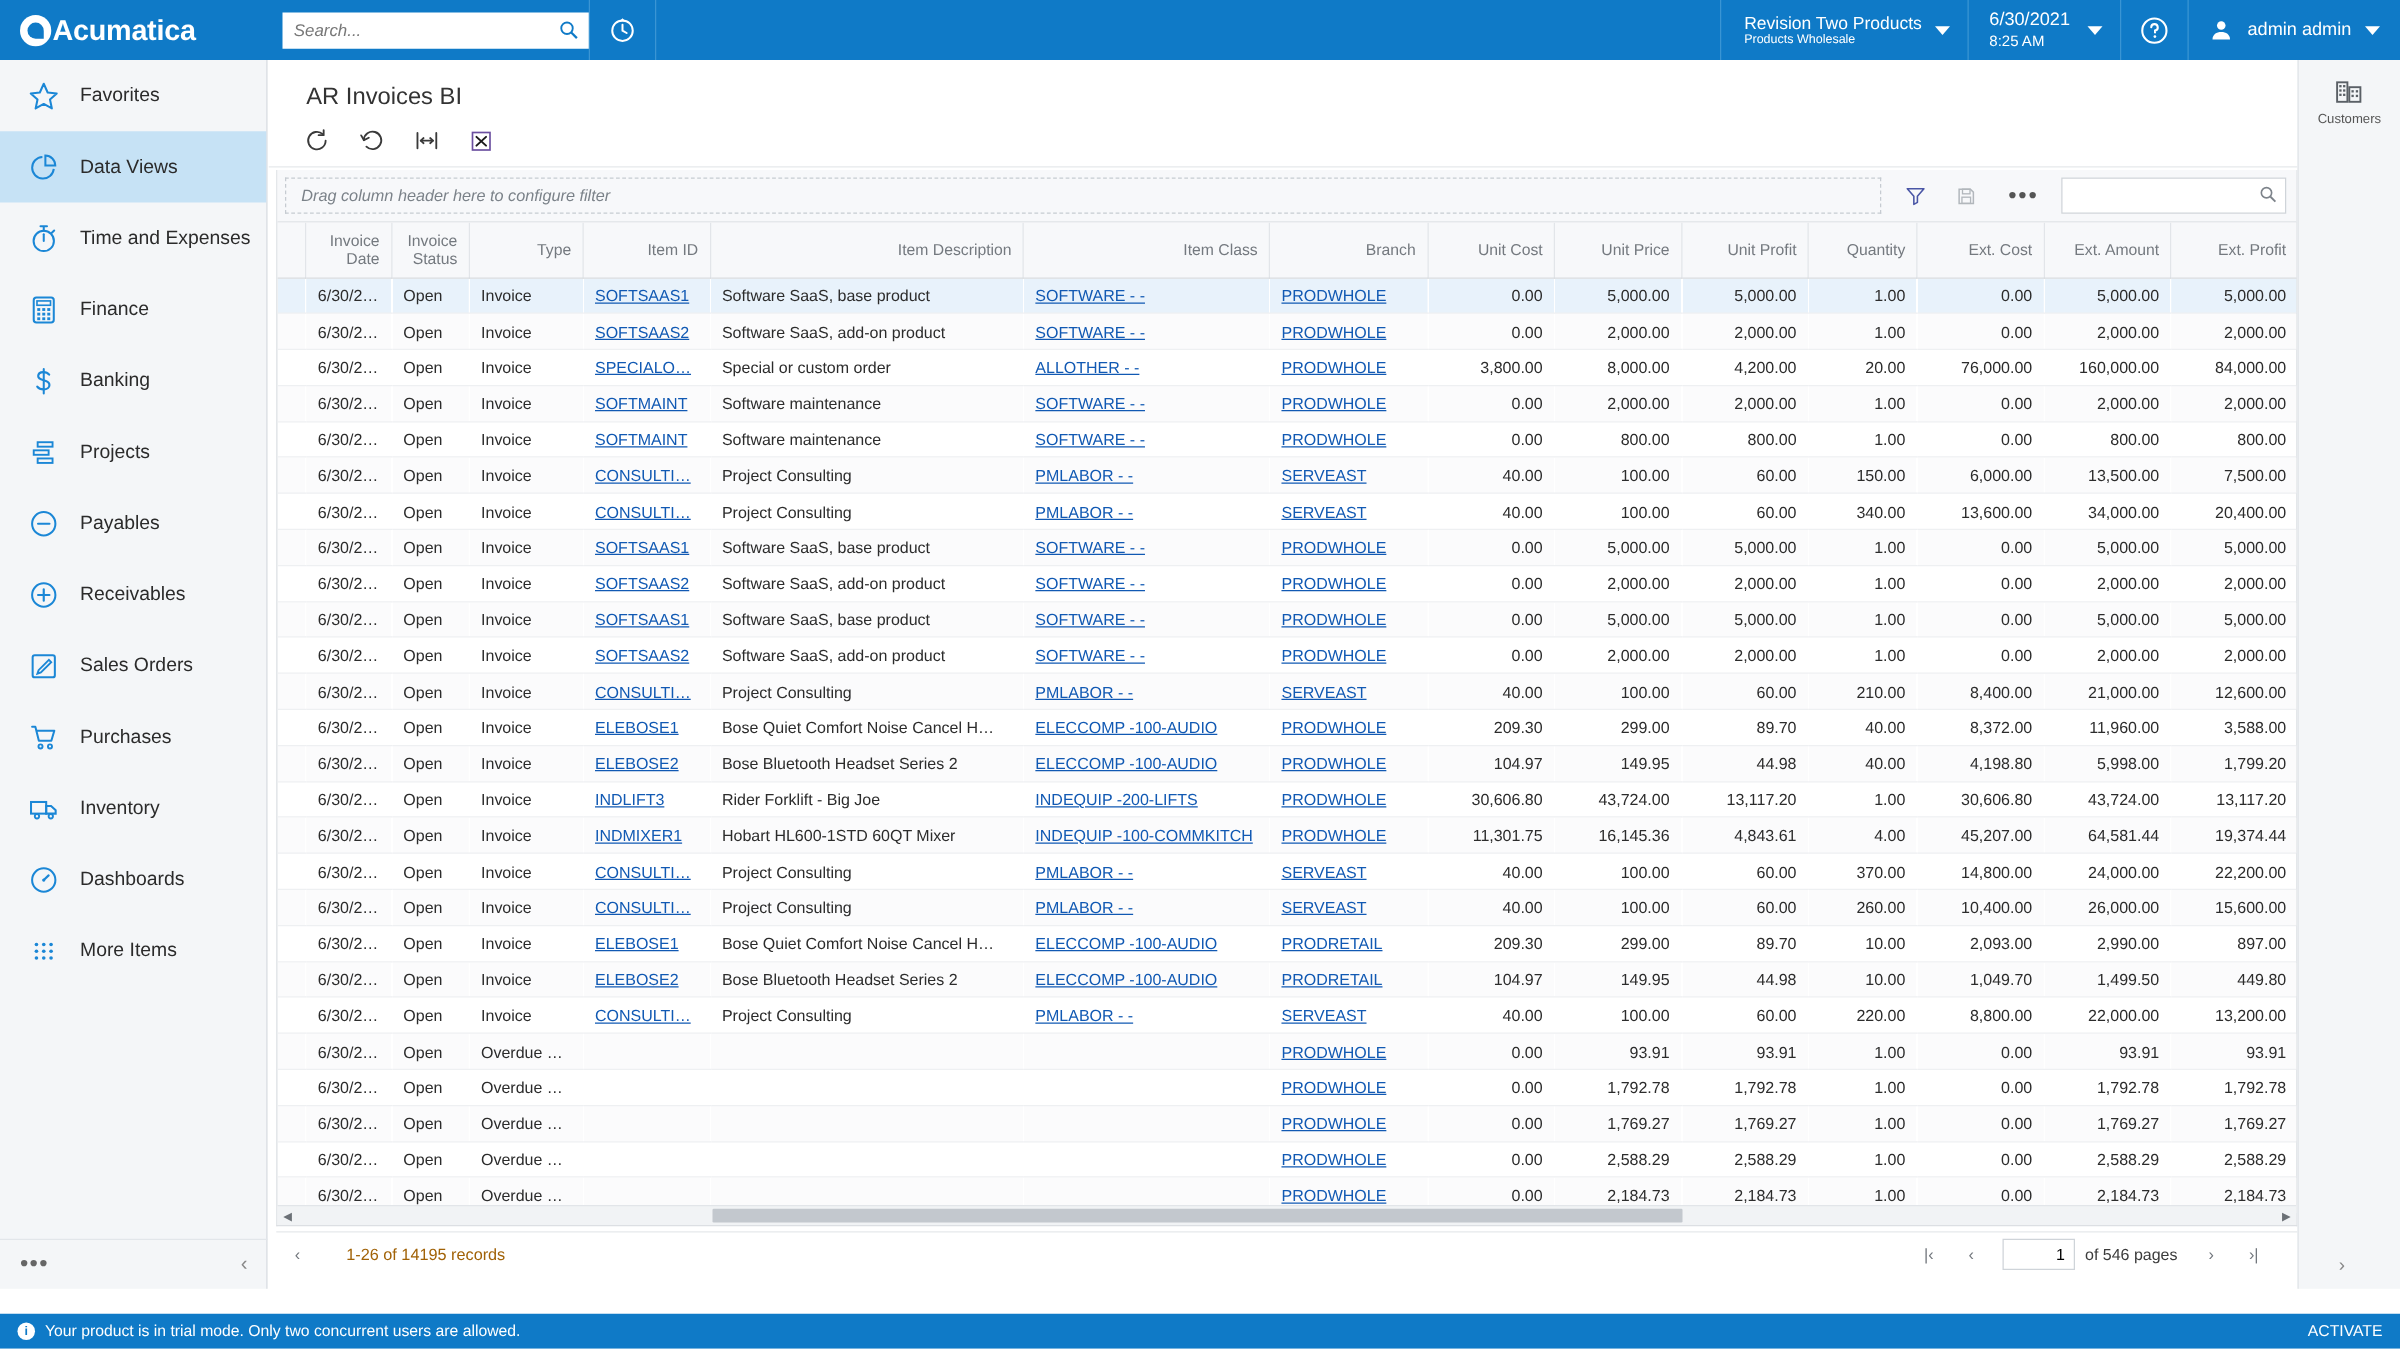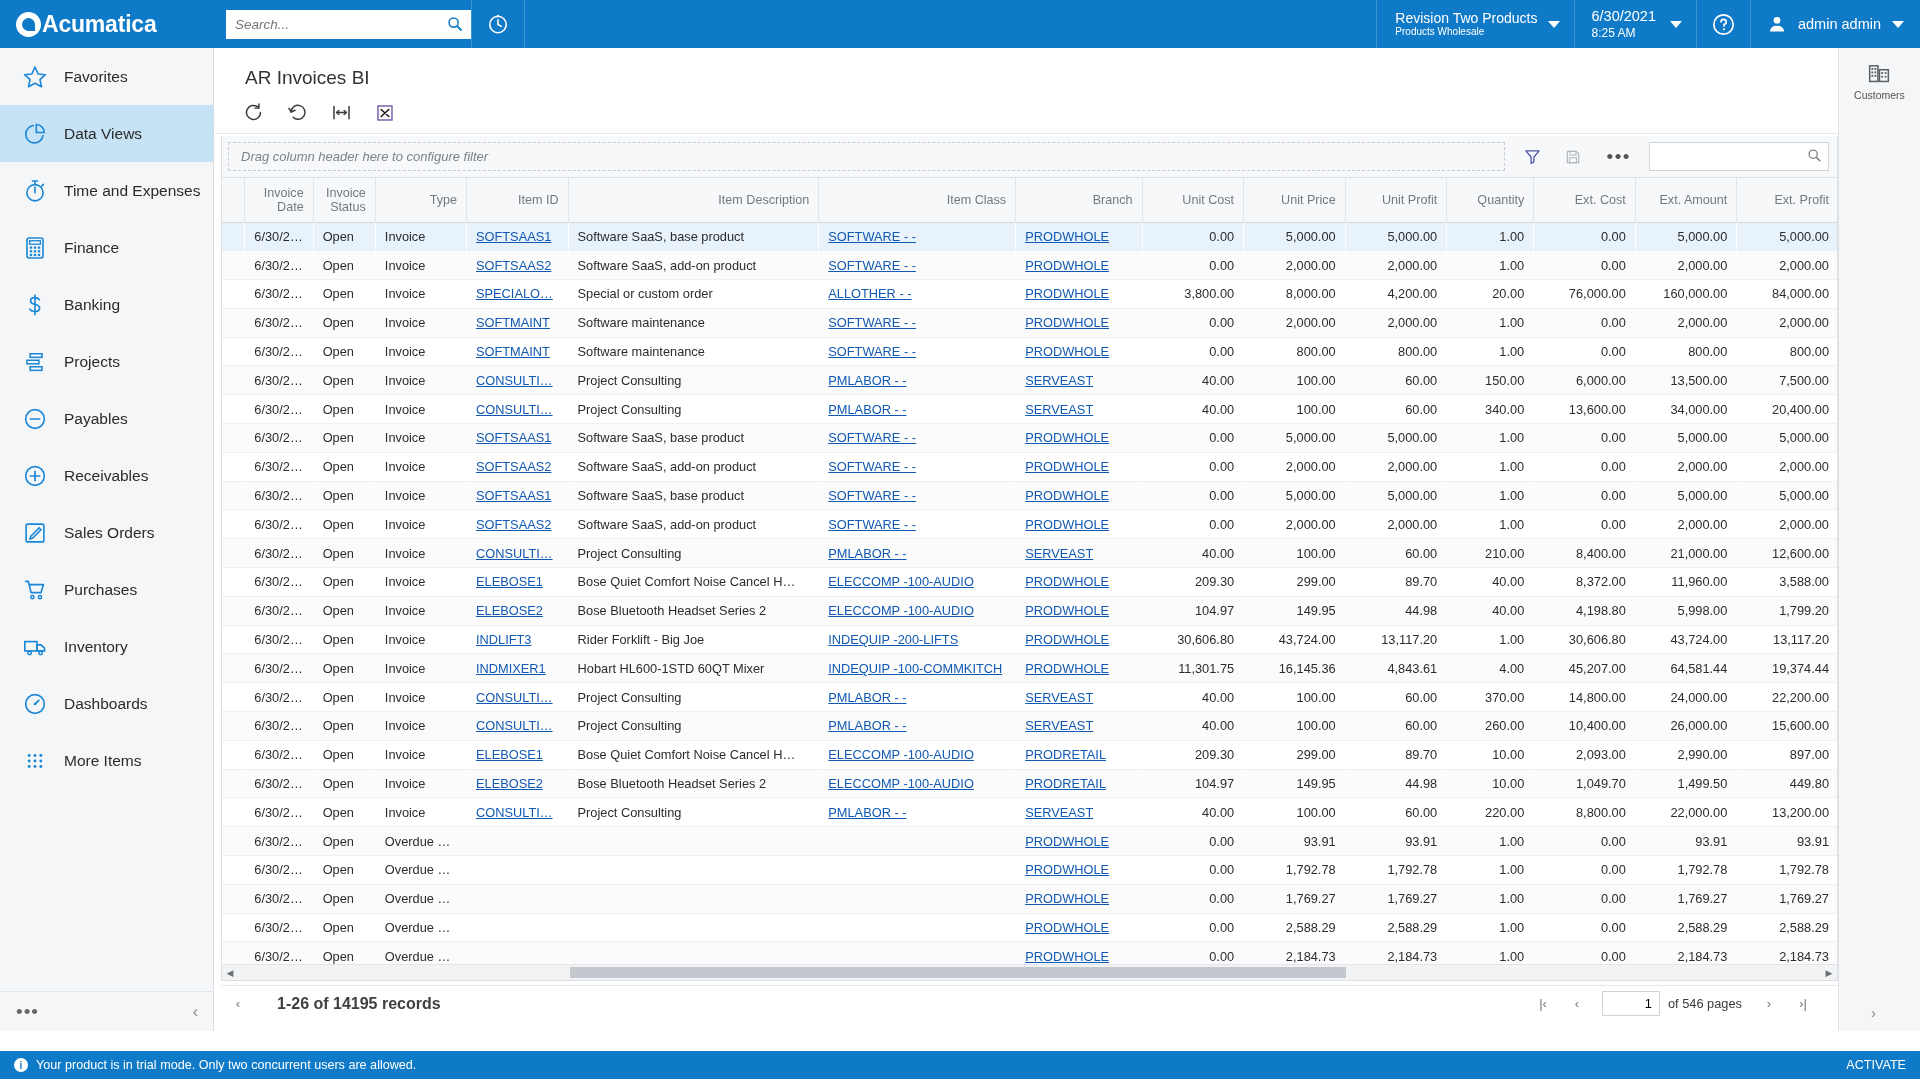--- a/index.html
+++ b/index.html
@@ -203,21 +203,21 @@
     position: absolute; left: 21%; width: 49%; top: 2px; height: 11px;
     background: #c3c8ce; border-radius: 1px; cursor: pointer;
   }
 
   
   .pager {
     position: absolute; left: 6px; right: 82px; bottom: 10px; height: 36px;
     display: flex; align-items: center;
     border-top: 1px solid #e6e9ec; background: #fff;
   }
-  .rec-count { font-size: 16px; color: #404040; padding-left: 22px; font-weight: bold; }
+  .rec-count { font-size: 13px; color: #a16207; padding-left: 22px; }
   .pager-right {
     margin-left: auto; display: flex; align-items: center; gap: 0; padding-right: 18px;
   }
   .pg-btn {
     width: 34px; height: 30px; display: flex; align-items: center;
     justify-content: center; color: #72777d; font-size: 13px; cursor: pointer;
   }
   .pg-input {
     width: 58px; height: 25px; border: 1px solid #cfd4d9; outline: none;
     text-align: right; padding-right: 7px; font-size: 12.8px;

